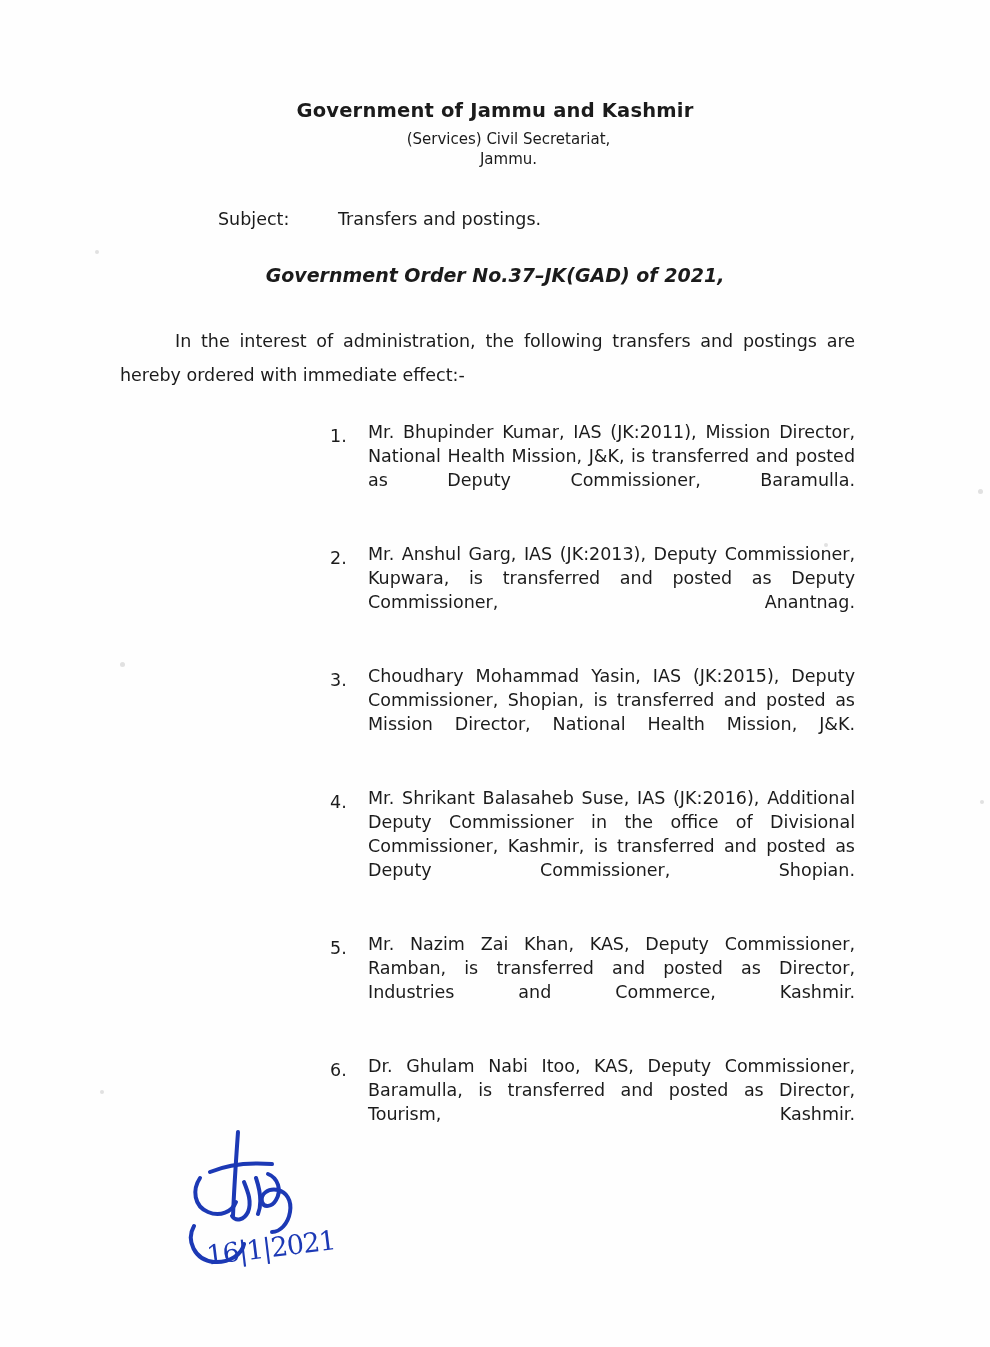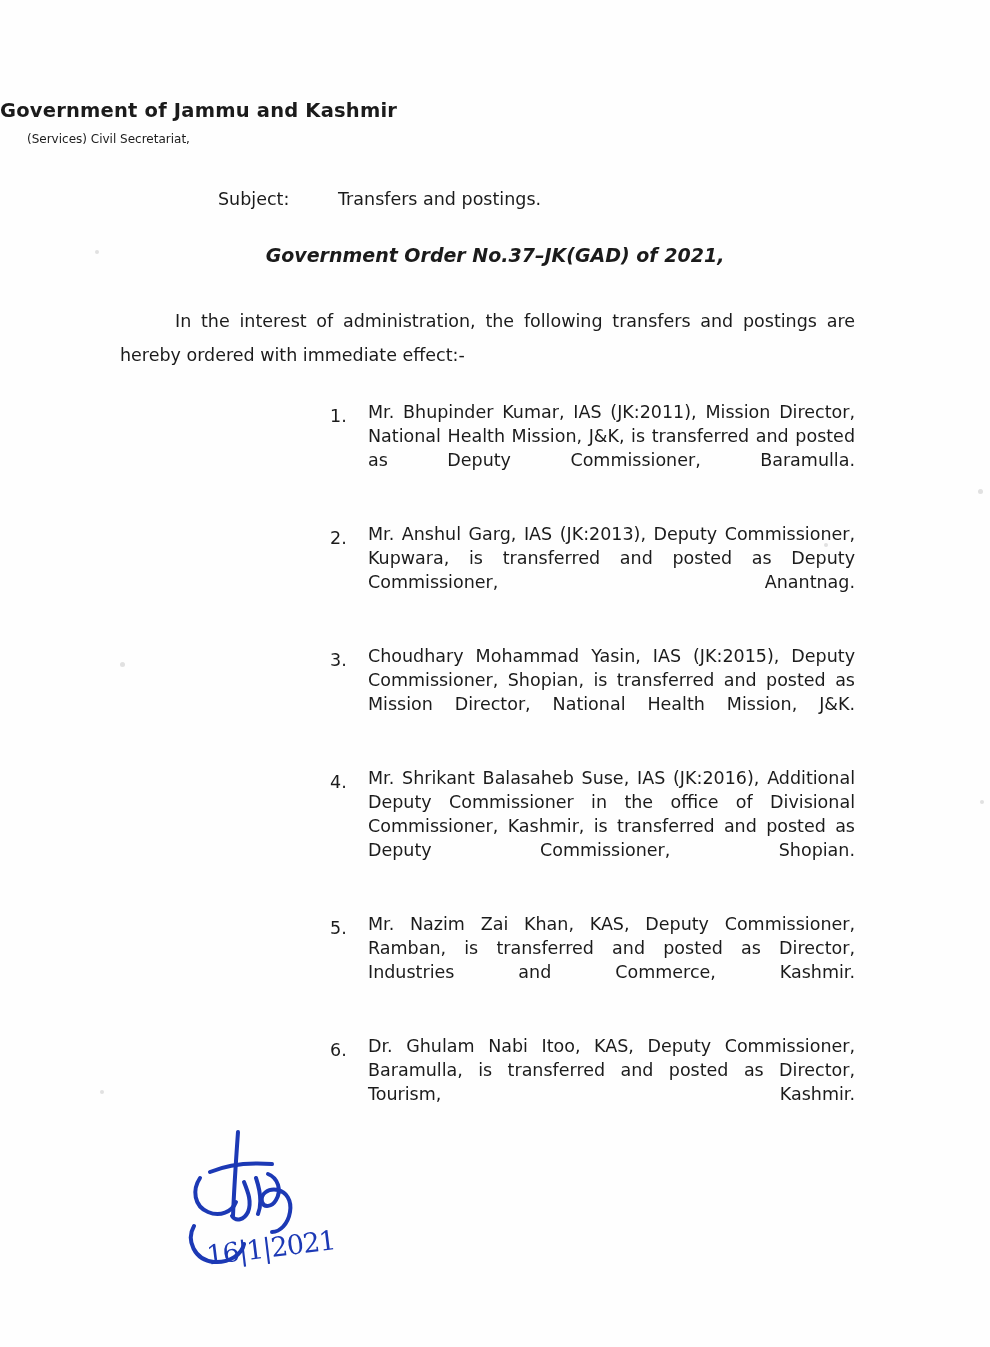--- a/index.html
+++ b/index.html
@@ -24,32 +24,33 @@
 
   
   .speckle {
     position: absolute;
     background: #c9c9c9;
     border-radius: 50%;
     opacity: .55;
   }
 
   .header {
+    text-align: center;
     margin-top: 98px;
   }
   .header .line1,
   .header .line2 {
     font-weight: bold;
     font-size: 19.5px;
     letter-spacing: .2px;
     line-height: 26px;
   }
   .header .line3,
   .header .line4 {
-    font-size: 12px;
+    font-size: 15px;
     line-height: 20px;
     padding-left: 27px;
   }
   .header .line3 { margin-top: 5px; }
 
   .subject-row {
     margin-top: 40px;
     padding-left: 218px;
     font-size: 17.5px;
     display: flex;
@@ -129,20 +130,21 @@
   <div class="speckle" style="left:95px;top:250px;width:4px;height:4px;"></div>
   <div class="speckle" style="left:120px;top:662px;width:5px;height:5px;"></div>
   <div class="speckle" style="left:978px;top:489px;width:5px;height:5px;"></div>
   <div class="speckle" style="left:980px;top:800px;width:4px;height:4px;"></div>
   <div class="speckle" style="left:100px;top:1090px;width:4px;height:4px;"></div>
   <div class="speckle" style="left:824px;top:543px;width:4px;height:4px;"></div>
 
   <div class="header">
     <div class="line1">Government of Jammu and Kashmir</div>
     <div class="line3">(Services) Civil Secretariat,</div>
+    <div class="line4">Jammu.</div>
   </div>
 
   <div class="subject-row">
     <div class="subject-label">Subject:</div>
     <div class="subject-value">Transfers and postings.</div>
   </div>
 
   <div class="order-block">
     <div>Government Order No.37–JK(GAD) of 2021,</div>
   </div>

